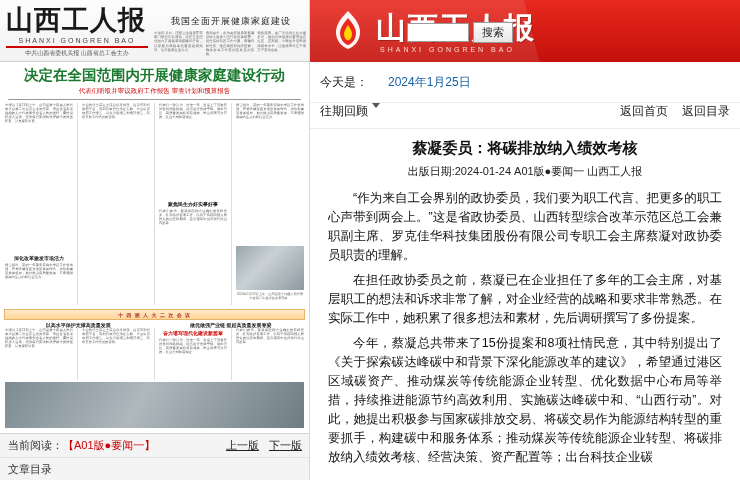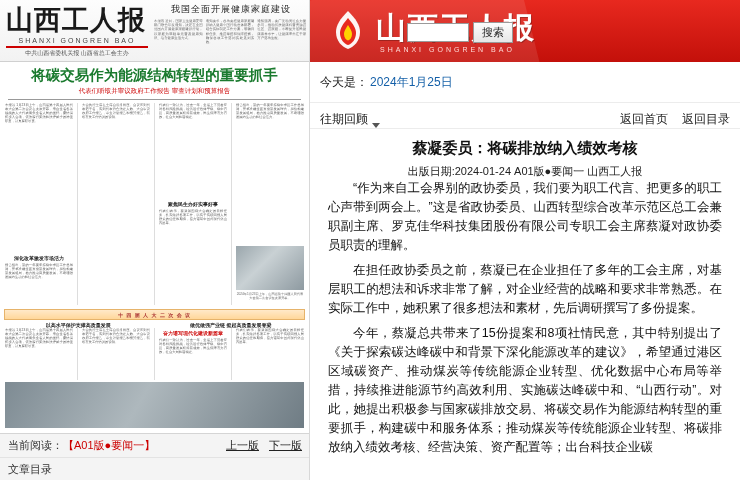--- a/index.html
+++ b/index.html
@@ -42,21 +42,21 @@
     font-size: 7px; letter-spacing: 2px; color: #444;
     text-align: center; margin-top: 1px;
   }
   .mast-rule { height: 2px; background: #c00; margin-top: 2px; }
   .mast-sub {
     font-size: 6px; color: #555; text-align: center; margin-top: 1px;
     white-space: nowrap; overflow: hidden;
   }
   .mast-right { flex: 1; padding-top: 3px; }
   .mast-slogan {
-    font-size: 9px; text-align: center; color: #222; letter-spacing: 1px;
+    font-size: 9px; text-align: center; color: #222; letter-spacing: 1px; margin-top: 12px;
   }
   .mast-cols {
     display: flex; gap: 3px; padding: 3px 4px 0 2px;
   }
   .mast-col {
     flex: 1;
     font-size: 3.4px; line-height: 4.2px; color: #666;
     overflow: hidden; height: 38px;
     text-align: justify;
   }
@@ -155,23 +155,23 @@
     white-space: nowrap;
   }
   .rb-sub {
     position: absolute; left: 70px; top: 46px; font-size: 7px; color: #ffd9d6;
     letter-spacing: 3px;
   }
   .date-line {
     display: flex; align-items: center; height: 41px; padding: 18px 10px;
     font-size: 12px; color: #222; background: #fff; border-bottom: 1px solid #ececec;
   }
-  .date-line .val { color: #1560a8; margin-left: 2px; }
+  .date-line .val { color: #1560a8; margin-left: 20px; }
   .back-line {
-    display: flex; align-items: flex-end; height: 26px; padding: 0 10px;
+    display: flex; align-items: flex-start; height: 26px; padding: 0 10px;
     font-size: 12px; color: #222; background: #fff; border-bottom: 1px solid #ececec;
   }
   .back-line .spacer { flex: 1; }
   .back-line a { color: #222; margin-left: 14px; text-decoration: none; cursor: pointer; }
   .dropdown-caret {
     display: inline-block; width: 0; height: 0; margin-left: 4px;
     border-left: 4px solid transparent; border-right: 4px solid transparent;
     border-top: 5px solid #555;
   }
 
@@ -199,21 +199,21 @@
   .plus-v {
     position: absolute; left: 3.8px; top: 1px; width: 1.4px; height: 5px; background: #333;
   }
 
   .article { padding: 6px 18px 0 18px; }
   .art-title {
     font-size: 15px; font-weight: bold; text-align: center; color: #111;
     font-family: "DejaVu Serif", serif; margin: 4px 0 6px 0;
   }
   .art-meta {
-    font-size: 11px; text-align: center; color: #222; 
+    font-size: 11px; text-align: center; color: #222; margin-bottom: 10px;
   }
   .art-byline { font-size: 12px; color: #111; margin: 6px 0 8px 24px; font-weight: bold; }
   .art-p {
     font-size: 12.5px; line-height: 19px; color: #111; text-indent: 2em;
     text-align: justify; margin: 0 0 6px 0;
   }
 
   
   .search-wrap {
     position: absolute; left: 407px; top: 22px;
@@ -250,21 +250,21 @@
           <div class="mast-col">本报讯 近日，国家卫生健康委等部门联合印发通知，决定在全国范围内开展健康家庭建设行动，以家庭为基础单元普及健康知识、培育健康生活方式。</div>
           <div class="mast-col">通知要求，各地要把健康家庭建设纳入健康中国行动总体部署，结合实际制定工作方案，明确目标任务、推进举措和保障措施，确保各项工作落到实处见到实效。</div>
           <div class="mast-col">通知强调，要广泛动员社会力量参与，推动优质健康科普资源进社区、进家庭，不断提升居民健康素养水平，让健康理念在千家万户落地生根。</div>
         </div>
       </div>
     </div>
 
     <div class="paper-body">
 
       <div class="headline-box">
-        <div class="hl-main">将碳交易作为能源结构转型的重要抓手</div>
+        <div class="hl-main">决定在全国范围内开展健康家庭建设行动</div>
         <div class="hl-sub">代表们听取并审议政府工作报告 审查计划和预算报告</div>
         <div class="hl-rule"></div>
       </div>
 
       <div class="cols-wrap">
         <div class="col">
           <div class="tinytext" style="height:150px">本报讯 1月23日上午，山西省第十四届人民代表大会第二次会议在太原开幕。来自全省各条战线的人大代表肩负全省人民的重托，豪情满怀步入会场，依法履行宪法和法律赋予的神圣职责，认真履职尽责。</div>
           <div class="subhead">深化改革激发市场活力</div>
           <div class="tinytext" style="height:42px">报告指出，新的一年要坚持稳中求进工作总基调，完整准确全面贯彻新发展理念，加快构建新发展格局，着力推动高质量发展，不断增强发展内生动力和社会活力。</div>
         </div>

